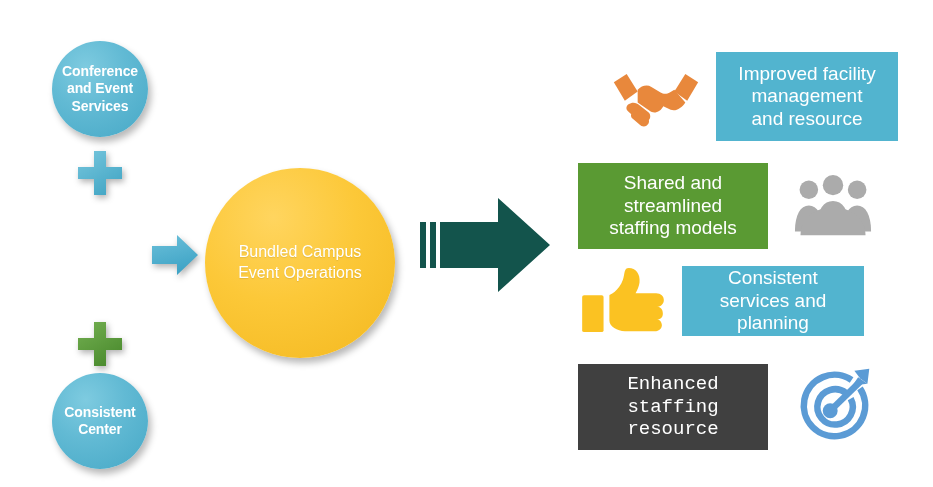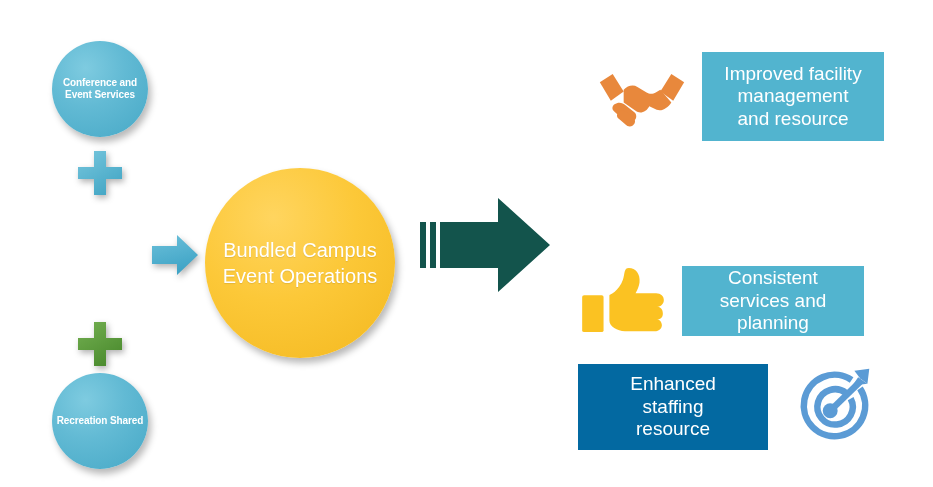--- a/index.html
+++ b/index.html
@@ -28,42 +28,42 @@
     align-items: center;
     justify-content: center;
     text-align: center;
     color: #ffffff;
     box-sizing: border-box;
     box-shadow: 3px 5px 7px rgba(0,0,0,0.28);
   }
   .circle-small {
     width: 96px;
     height: 96px;
-    font-size: 10px;
+    font-size: 14px;
     font-weight: bold;
     line-height: 1.25;
     letter-spacing: -0.1px;
   }
   .circle-blue {
     background: radial-gradient(circle at 35% 28%, #7ecbe0 0%, #62bad4 42%, #46a8c6 100%);
   }
   .circle-green {
     background: radial-gradient(circle at 35% 28%, #77b355 0%, #5e9e3e 45%, #4a8a2e 100%);
   }
   #circle-conference { left: 52px; top: 41px; }
   #circle-student    { left: 52px; top: 200px; }
   #circle-recreation { left: 52px; top: 373px; }
 
   .circle-center {
     left: 205px;
     top: 168px;
     width: 190px;
     height: 190px;
     background: radial-gradient(circle at 36% 26%, #ffd55f 0%, #fcc838 45%, #f3b81f 100%);
-    font-size: 20px;
+    font-size: 16px;
     line-height: 1.3;
     font-weight: normal;
     text-shadow: 0 1px 1px rgba(0,0,0,0.10);
   }
 
   
   .plus {
     position: absolute;
     width: 44px;
     height: 44px;
@@ -103,31 +103,31 @@
     justify-content: center;
     text-align: center;
     color: #ffffff;
     box-sizing: border-box;
     padding: 6px 10px;
     font-size: 19px;
     line-height: 1.18;
   }
   .panel-blue   { background: #52b4cf; }
   .panel-green  { background: #5a9a33; }
-  .panel-yellow { background: #0369a1; }
+  .panel-yellow { background: #404040; font-family: Liberation Mono, monospace; }
 
   .icon-box {
     display: flex;
     align-items: center;
     justify-content: center;
     flex: none;
   }
 
   
-  #row-improved  { left: 596px; top: 52px;  }
+  #row-improved  { left: 610px; top: 52px;  }
   #row-improved  .icon-box { width: 92px; height: 70px; margin-right: 14px; }
   #row-improved  .panel    { width: 182px; height: 89px; }
 
   #row-shared    { left: 578px; top: 163px; }
   #row-shared    .panel    { width: 190px; height: 86px; }
   #row-shared    .icon-box { width: 86px; height: 70px; margin-left: 22px; }
 
   #row-consistent{ left: 578px; top: 265px; }
   #row-consistent .icon-box { width: 90px; height: 72px; margin-right: 14px; }
   #row-consistent .panel    { width: 182px; height: 70px; }
@@ -164,21 +164,21 @@
         <linearGradient id="gplusgreen" x1="0" y1="0" x2="0.6" y2="1">
           <stop offset="0%" stop-color="#74b052"></stop>
           <stop offset="100%" stop-color="#4c8c2f"></stop>
         </linearGradient>
       </defs>
       <path d="M16 0 H28 V16 H44 V28 H28 V44 H16 V28 H0 V16 H16 Z" fill="url(#gplusgreen)"></path>
     </svg>
   </div>
 
   <div class="circle circle-small circle-blue" id="circle-recreation">
-    <span>Recreation Shared</span>
+    <span>Consistent Center</span>
   </div>
 
   <div id="small-arrow">
     <svg viewBox="0 0 46 42" width="46" height="42" aria-hidden="true">
       <defs>
         <linearGradient id="gsmallarrow" x1="0" y1="0" x2="0.3" y2="1">
           <stop offset="0%" stop-color="#6cc0da"></stop>
           <stop offset="100%" stop-color="#3fa4c6"></stop>
         </linearGradient>
       </defs>
@@ -220,20 +220,42 @@
     </div>
     <div class="panel panel-blue">
       <div>
         <div>Improved facility</div>
         <div>management</div>
         <div>and resource</div>
       </div>
     </div>
   </div>
 
+  <div class="benefit-row" id="row-shared">
+    <div class="panel panel-green">
+      <div>
+        <div>Shared and</div>
+        <div>streamlined</div>
+        <div>staffing models</div>
+      </div>
+    </div>
+    <div class="icon-box">
+      <svg viewBox="0 0 86 70" width="80" height="65" aria-hidden="true">
+        <g fill="#ABABAB">
+          <circle cx="17" cy="17" r="10"></circle>
+          <path d="M2 62 C2 44 8 34 17 34 C26 34 32 44 32 62 Z"></path>
+          <circle cx="69" cy="17" r="10"></circle>
+          <path d="M54 62 C54 44 60 34 69 34 C78 34 84 44 84 62 Z"></path>
+          <circle cx="43" cy="12" r="11"></circle>
+          <path d="M26 56 C26 38 33 29 43 29 C53 29 60 38 60 56 Z"></path>
+          <path d="M8 66 C8 48 23 36 43 36 C63 36 78 48 78 66 Z"></path>
+        </g>
+      </svg>
+    </div>
+  </div>
 
   <div class="benefit-row" id="row-consistent">
     <div class="icon-box">
       <svg viewBox="0 0 88 72" width="86" height="70" aria-hidden="true">
         <g fill="#FBC222">
           <rect x="2" y="30" width="22" height="38" rx="2"></rect>
           <path d="M30 30 C30 30 40 26 44 14 C46 7 45 2 50 2 C57 2 62 8 61 17
                    C60 23 57 28 57 28 L78 28 C83 28 86 31 86 35 C86 39 83 42 79 42
                    C83 42 85 45 85 49 C85 52 83 55 79 55 C82 55 84 58 84 61
                    C84 64 81 67 78 67 L46 67 C38 67 30 62 30 56 Z"></path>

